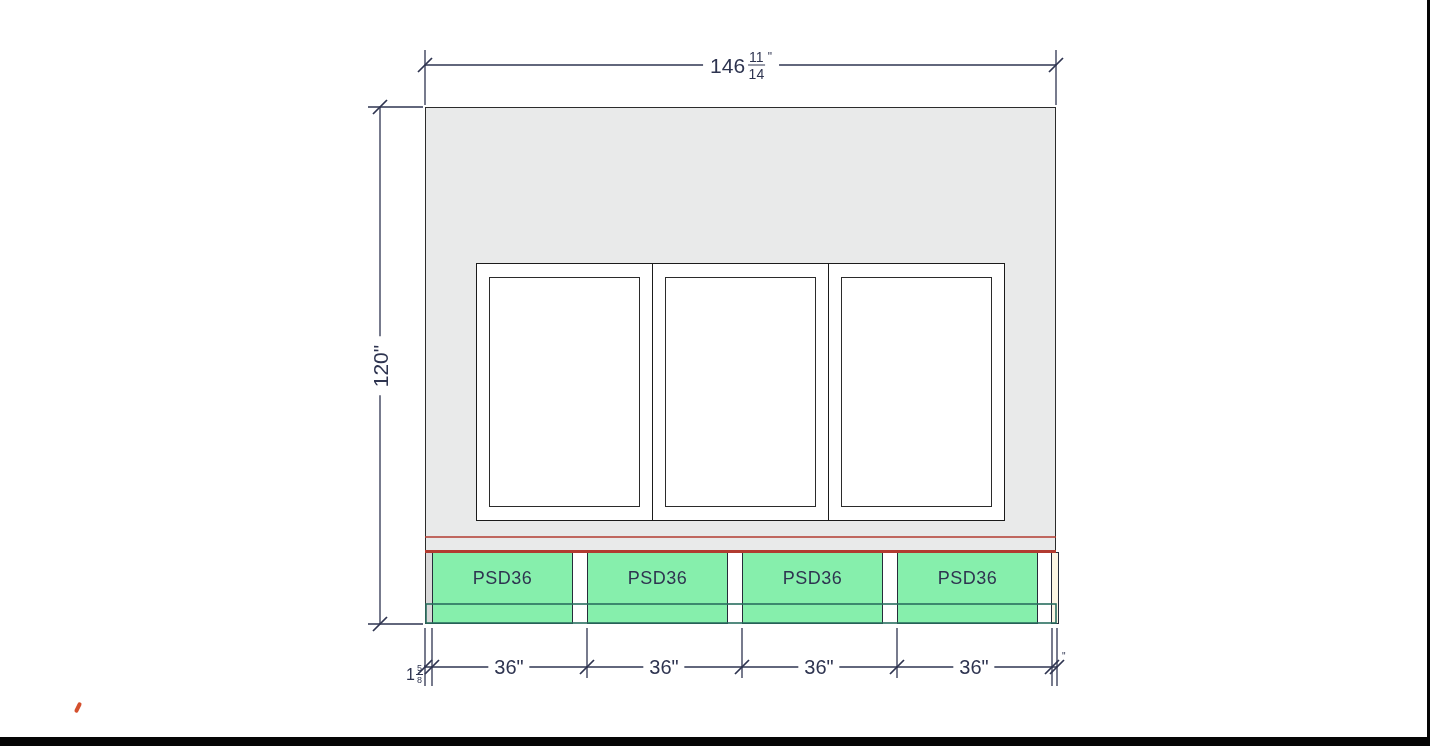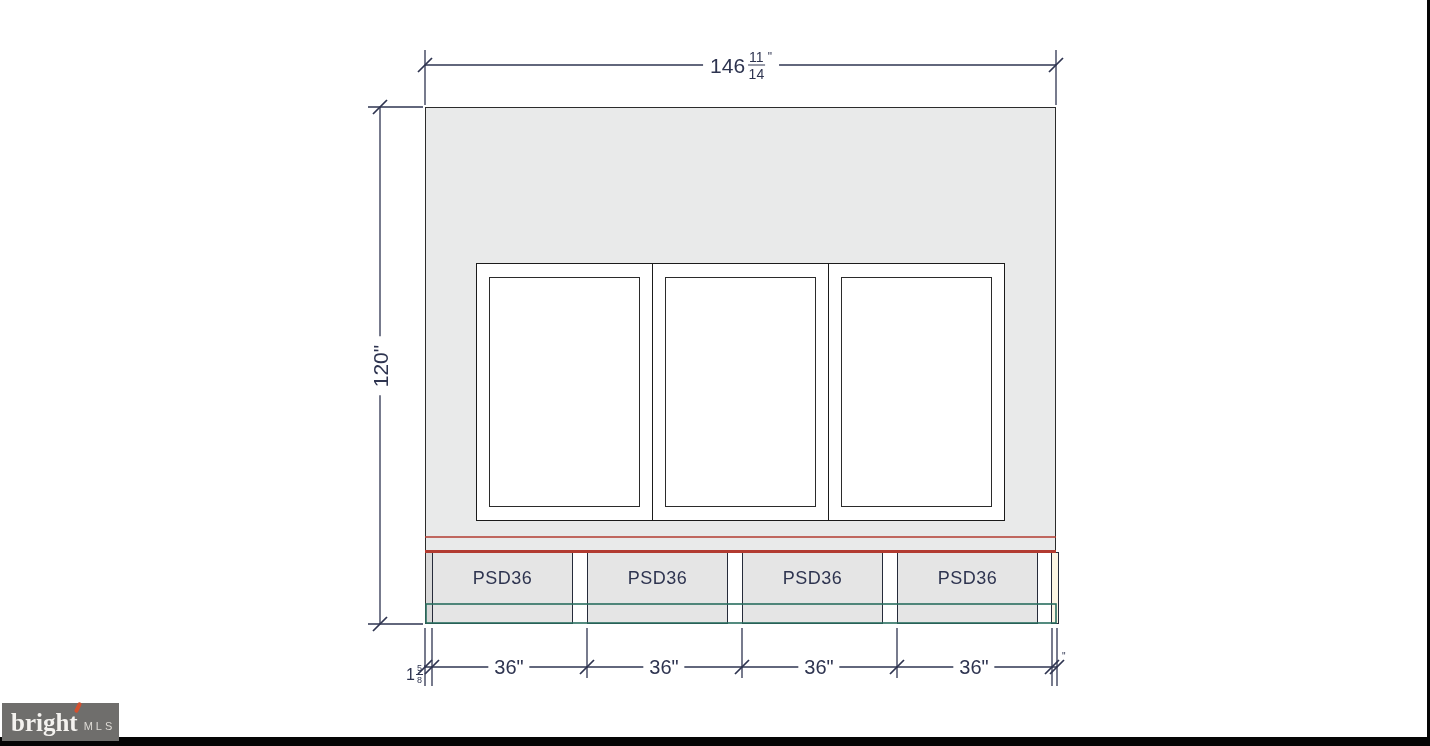--- a/index.html
+++ b/index.html
@@ -19,21 +19,21 @@
   .window {
     top:263px; height:258px; width:177px;
     background:#ffffff; border:1.6px solid #1b1b1b;
   }
   .window-pane {
     position:absolute; left:12px; right:12px; top:13px; bottom:13px;
     border:1.2px solid #2b2b2b; background:#ffffff; box-sizing:border-box;
   }
   .cabinet {
     top:552px; height:72px; width:141px;
-    background:#e5e5e5; border:1.5px solid #262b3a;
+    background:#86efac; border:1.5px solid #262b3a;
   }
   .cabinet-label {
     position:absolute; left:0; right:0; top:0; height:50px;
     display:flex; align-items:center; justify-content:center;
     font-size:18px; letter-spacing:.5px; color:#2e3450;
   }
   #filler-left  { left:425px; top:552px; width:9px;  height:72px; background:#d9d9d9; border:1px solid #333; }
   #filler-right { left:1051px; top:552px; width:8px; height:72px; background:#fcf6e4; border:1px solid #262b3a; }
 
   
@@ -178,19 +178,15 @@
       <span class="num">5</span>
       <span class="den">8</span>
     </span>
     <span class="unit">"</span>
   </div>
 
   <div id="right-tiny-mark" class="dim-text abs">"</div>
 
   <div id="bottom-bar" class="abs"></div>
   <div id="right-bar" class="abs"></div>
-  <div id="watermark" class="abs">
-    <span class="brand">bright</span>
-    <span class="suffix">MLS</span>
-  </div>
   <div class="accent abs" style="position: absolute; left: 76px; top: 702px; width: 4px; height: 11px; border-radius: 2px; transform: rotate(26deg); z-index: 6; background: rgb(212, 80, 46);" id="wm-accent"></div>
 
 </div>
 
 </body></html>

